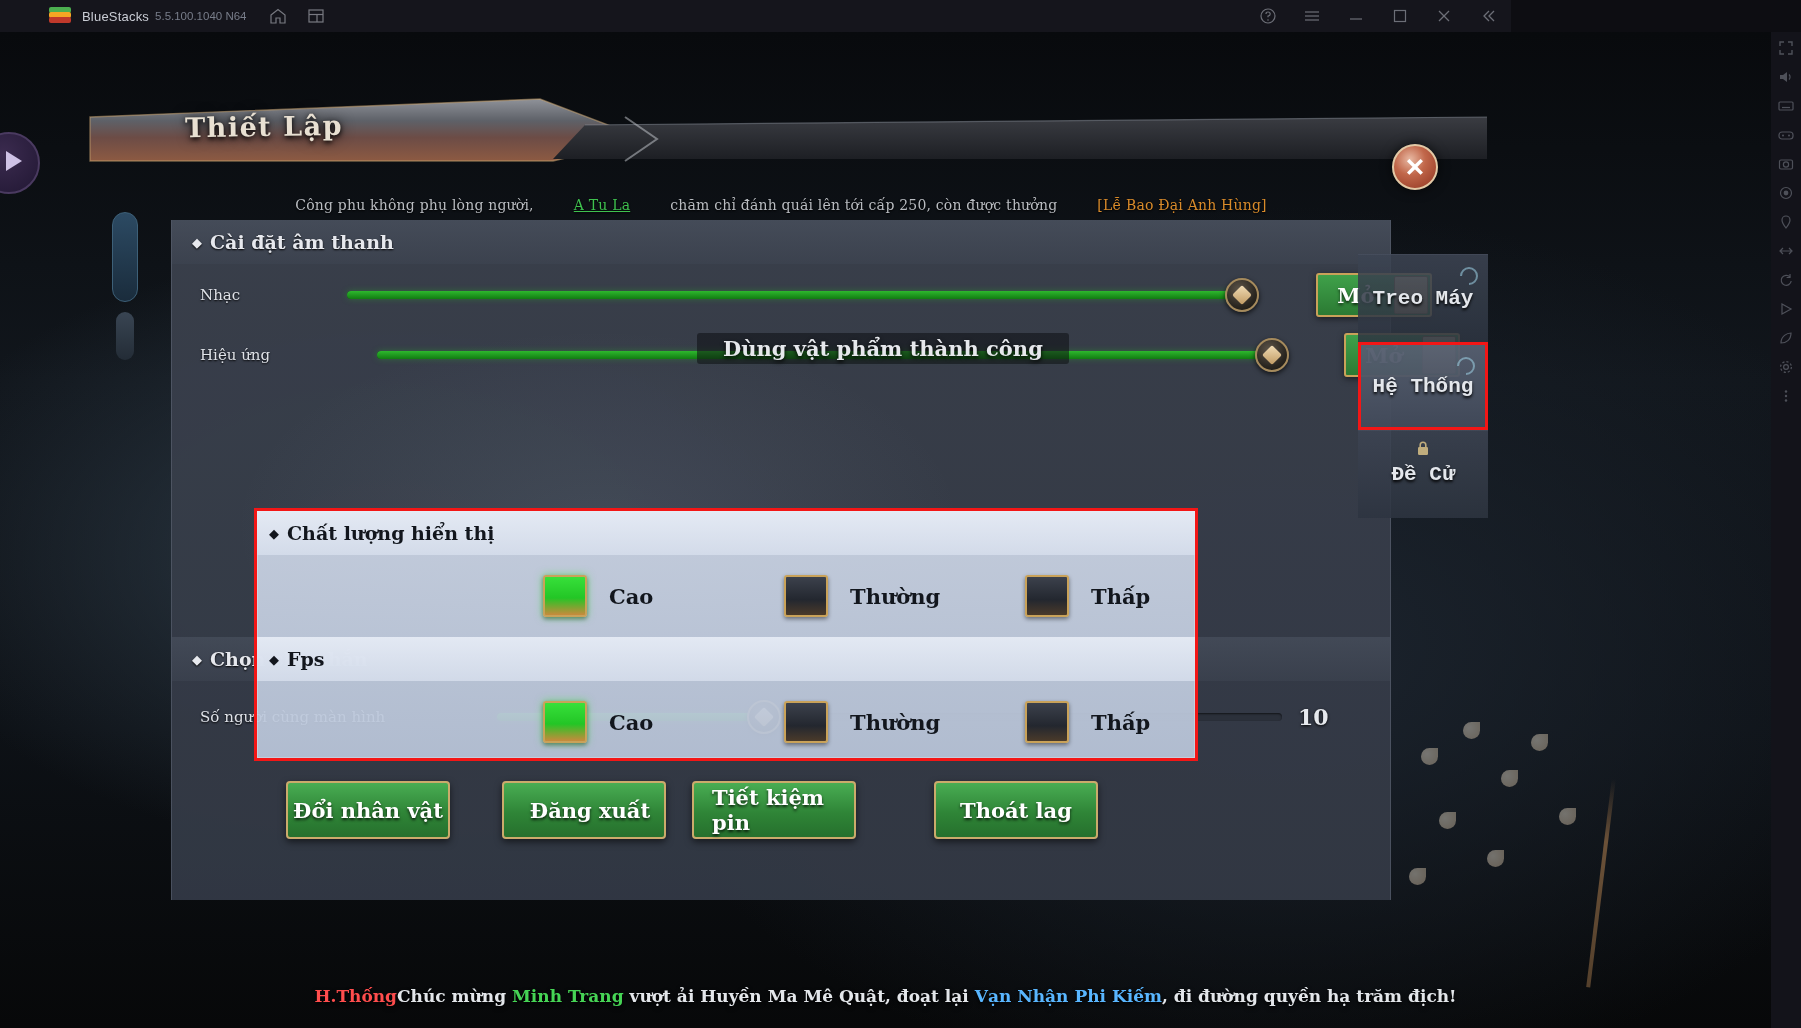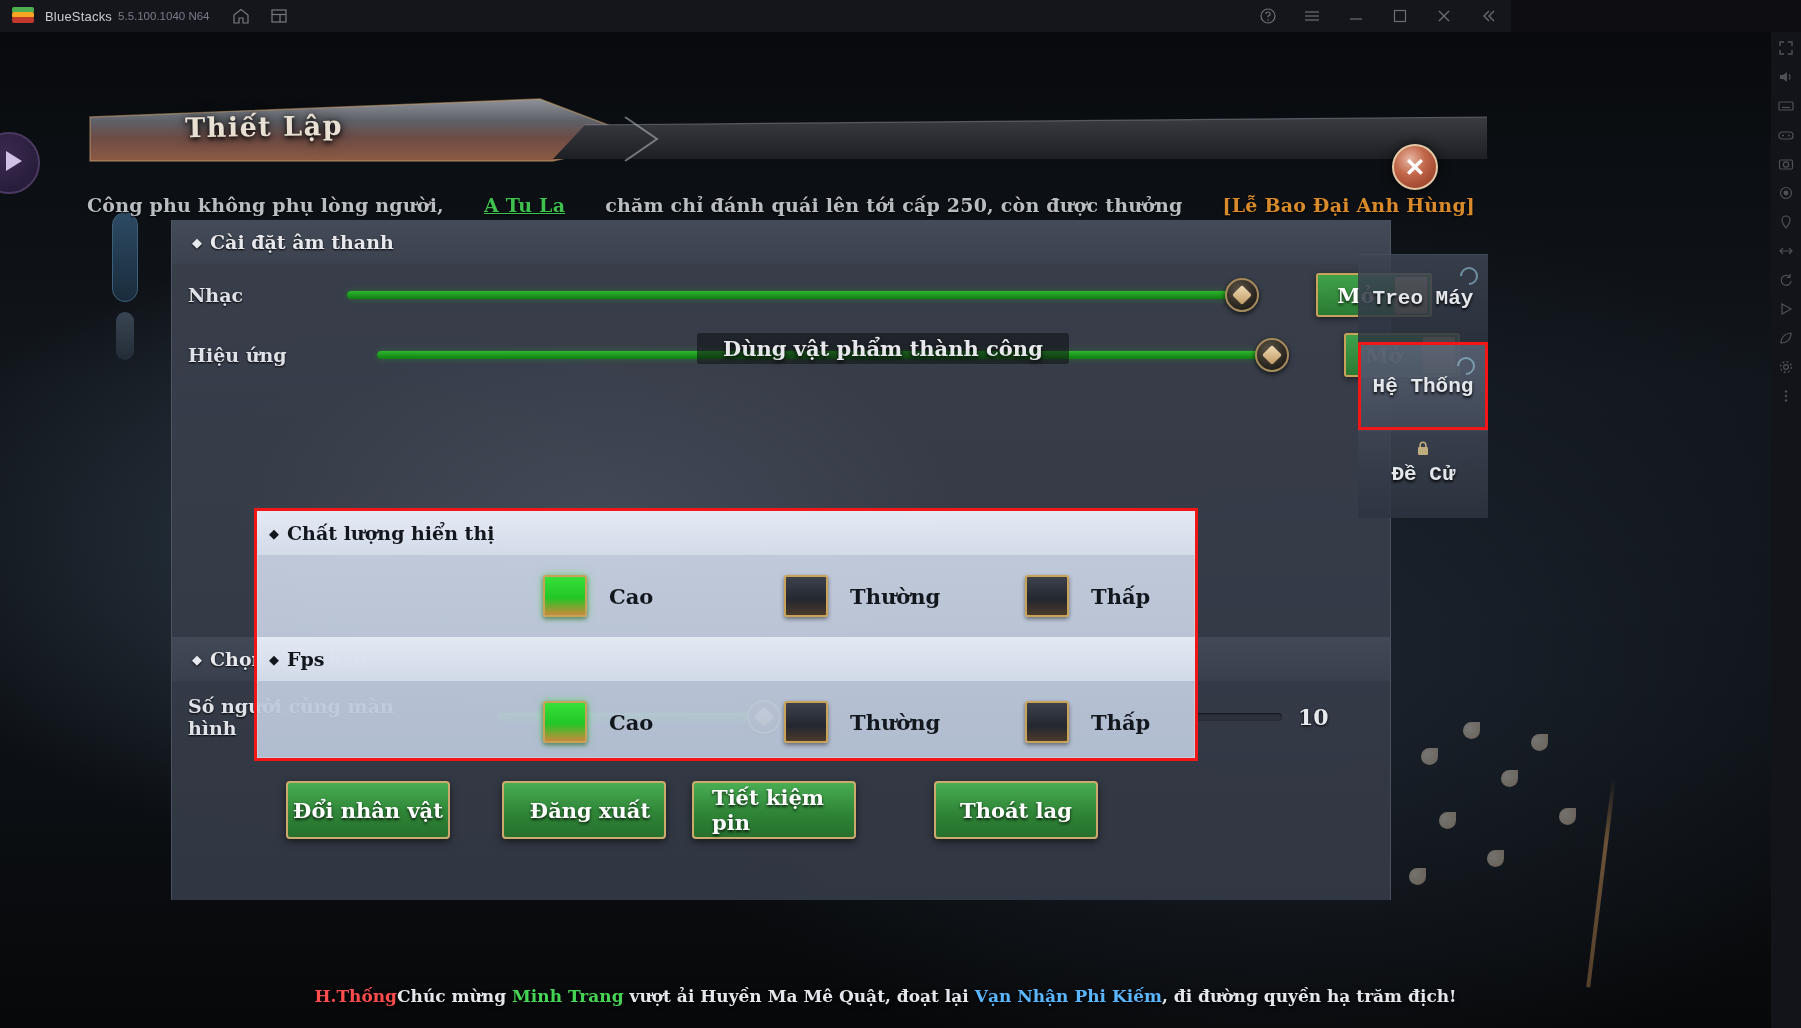--- a/index.html
+++ b/index.html
@@ -10,21 +10,21 @@
   }
 
   
   #app {
     position: relative; width: 1801px; height: 1028px;
     background: #0d0d12;
   }
   .titlebar {
     position: absolute; top: 0; left: 0; width: 1511px; height: 32px;
     background: #15151c;
-    display: flex; align-items: center;
+    display: flex; align-items: center; padding-left: 37px;
   }
   .bs-logo {
     width: 22px; height: 18px; margin-left: 12px; position: relative;
   }
   .bs-logo i { position: absolute; left: 0; width: 22px; height: 6px;
     border-radius: 2px; display: block; }
   .bs-logo i:nth-child(1) { top: 0;  background: #4caf50; }
   .bs-logo i:nth-child(2) { top: 5px; background: #f5a623; }
   .bs-logo i:nth-child(3) { top: 10px; background: #c0392b; }
   .bs-title {
@@ -128,21 +128,21 @@
     display: flex; align-items: center; justify-content: center;
     color: #fff; font-size: 25px; font-weight: 700;
     font-family: "Liberation Sans", sans-serif; line-height: 1;
     z-index: 9;
   }
 
   
   .marquee {
     position: absolute; left: 86px; top: 103px; width: 1220px; height: 30px;
     display: flex; align-items: center; justify-content: center;
-    font-size: 19px; font-family: "DejaVu Serif", serif; font-weight: 700;
+    font-size: 14px; font-family: "DejaVu Serif", serif; font-weight: 400;
     color: #b9bcc1; white-space: nowrap; letter-spacing: .2px;
     text-shadow: 0 1px 2px #000;
     gap: 36px;
   }
   .mq-green { color: #3fc14f; text-decoration: underline; margin: 0 4px; }
   .mq-gold  { color: #d98b2b; margin-left: 4px; }
 
   
   .panel {
     position: absolute; left: 86px; top: 133px; width: 1220px; height: 680px;
@@ -163,22 +163,22 @@
     color: #e7e9ee; font-size: 19px; font-weight: 700;
     font-family: "DejaVu Serif", serif;
     text-shadow: 0 1px 2px #000;
   }
   .sec-head .dia { color:#e7e9ee; margin-right: 8px; font-size: 13px; }
 
   .row {
     position: relative; height: 58px; display: flex; align-items: center;
   }
   .row-label {
-    width: 200px; padding-left: 16px;
-    color: #dfe2e8; font-size: 19px; font-weight: 700;
+    width: 200px; padding-left: 28px;
+    color: #dfe2e8; font-size: 15px; font-weight: 400;
     font-family: "DejaVu Serif", serif; text-shadow: 0 1px 2px #000;
   }
   .slider {
     position: relative; height: 8px; border-radius: 4px;
     background: #2b303a; box-shadow: inset 0 1px 2px rgba(0,0,0,.6);
   }
   .slider .fill {
     position: absolute; left:0; top:0; height: 8px; border-radius: 4px;
     background: linear-gradient(180deg,#2eb82e,#127c12);
     box-shadow: 0 0 6px rgba(40,190,40,.35);

